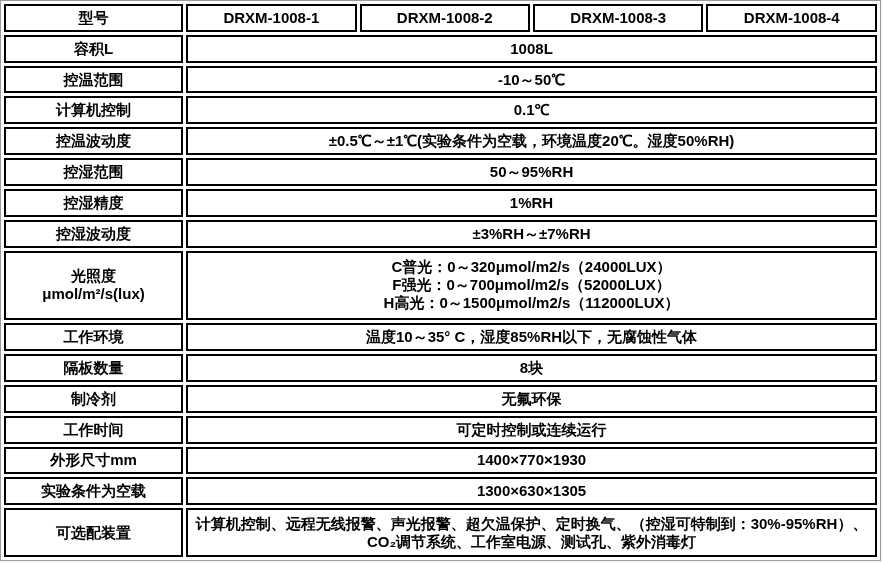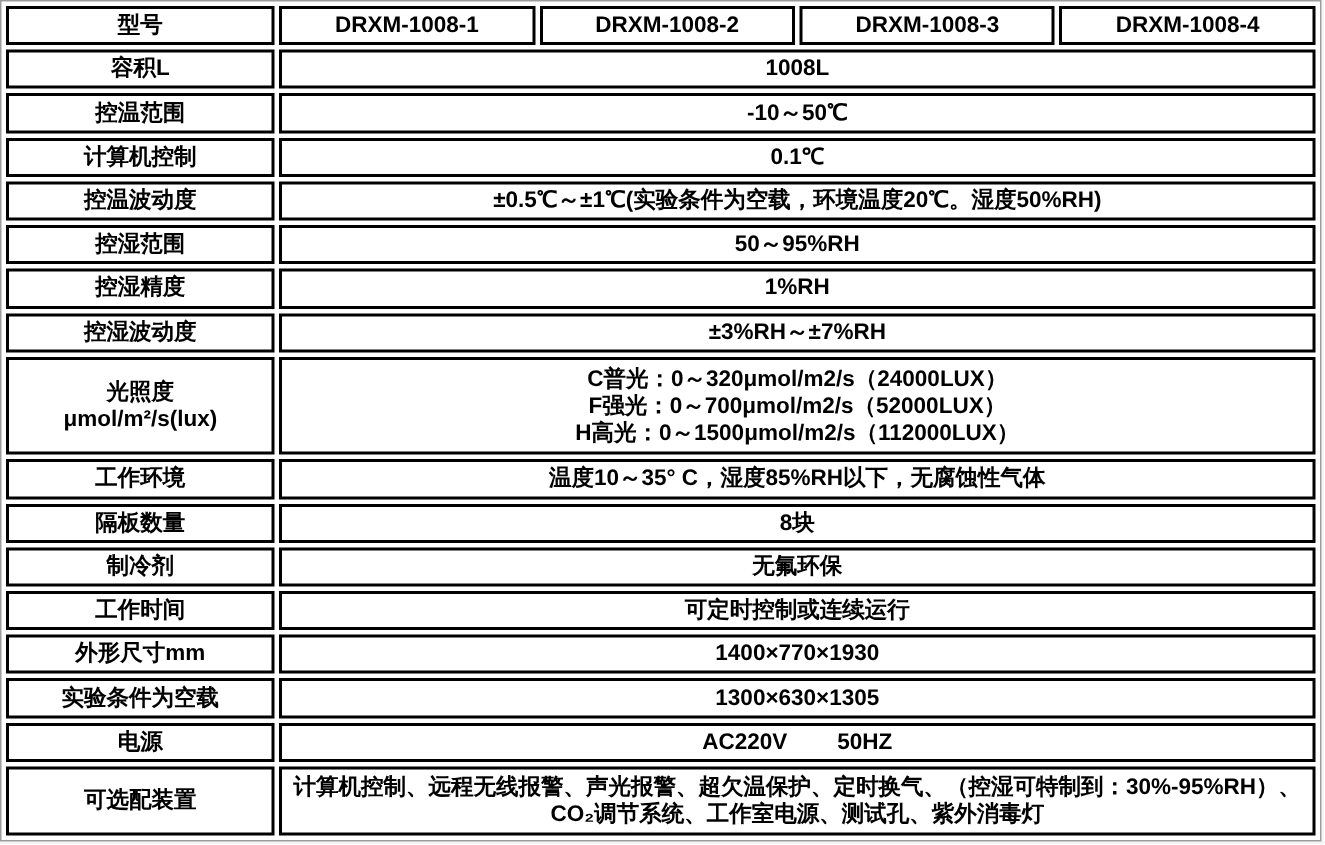--- a/index.html
+++ b/index.html
@@ -117,22 +117,18 @@
         </tr>
         <tr>
           <td class="label-cell">外形尺寸mm</td>
           <td class="value-cell" colspan="4">1400×770×1930</td>
         </tr>
         <tr>
           <td class="label-cell">实验条件为空载</td>
           <td class="value-cell" colspan="4">1300×630×1305</td>
         </tr>
         <tr>
-          <td class="label-cell">电源</td>
-          <td class="value-cell" colspan="4">AC220V        50HZ</td>
-        </tr>
-        <tr>
           <td class="label-cell">可选配装置</td>
           <td class="value-cell" colspan="4">计算机控制、远程无线报警、声光报警、超欠温保护、定时换气、（控湿可特制到：30%-95%RH）、CO₂调节系统、工作室电源、测试孔、紫外消毒灯</td>
         </tr>
       </tbody>
   </table>
 </div>
 
 </body></html>

